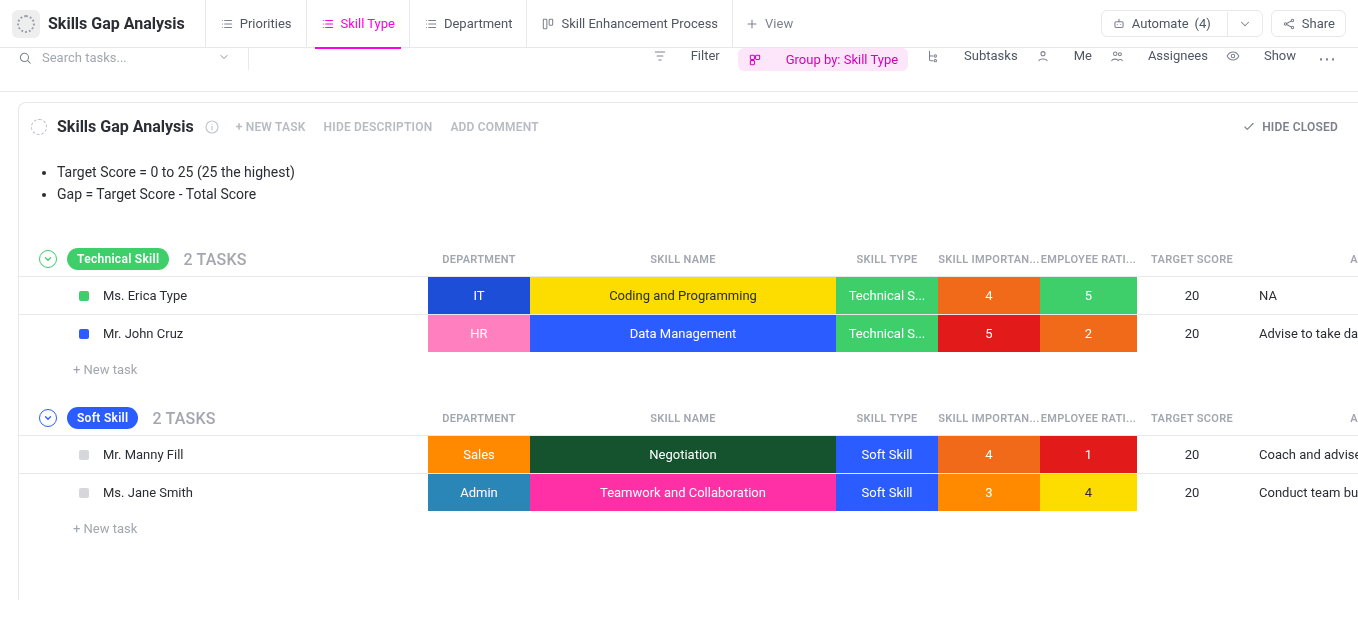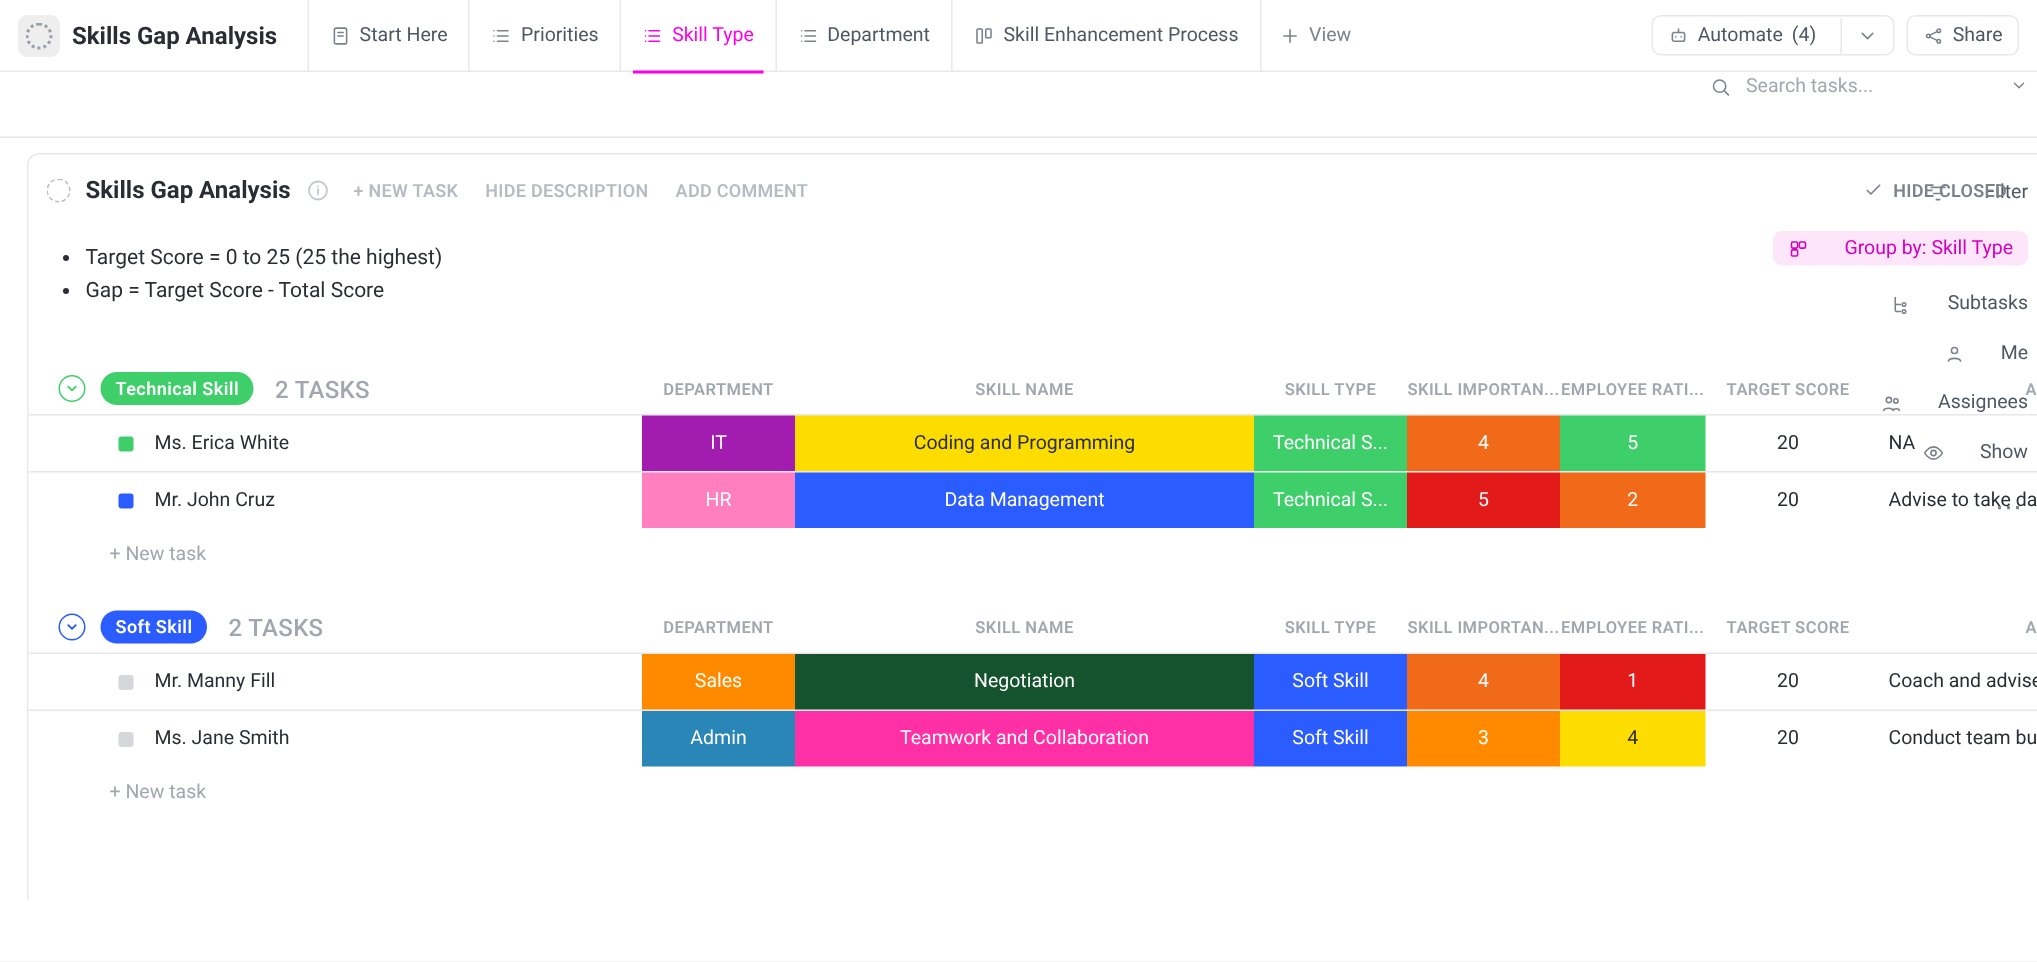--- a/index.html
+++ b/index.html
@@ -26,21 +26,21 @@
   .tab.active::after{content:"";position:absolute;left:8px;right:8px;bottom:-1px;height:2px;background:var(--pink);}
   .tab-add{display:flex;align-items:center;gap:6px;padding:16px 12px;color:var(--muted);font-size:13px;border-left:1px solid var(--border);cursor:pointer;}
   .spacer{flex:1;}
   .btn{display:inline-flex;align-items:center;gap:6px;border:1px solid var(--border);border-radius:6px;padding:5px 10px;font-size:13px;color:#4f5762;background:#fff;cursor:pointer;}
   .btn svg{width:14px;height:14px;}
   .btn.split{padding:0;}
   .btn.split .seg{padding:5px 10px;display:inline-flex;align-items:center;gap:6px;}
   .btn.split .seg+.seg{border-left:1px solid var(--border);}
 
   
-  .secondbar{display:flex;align-items:flex-end;height:44px;border-bottom:1px solid var(--border);padding:0 6px;gap:18px;flex-direction:column;}
+  .secondbar{display:flex;align-items:flex-start;height:44px;border-bottom:1px solid var(--border);padding:0 18px;gap:18px;}
   .search-wrap{display:flex;align-items:center;gap:8px;color:var(--muted2);min-width:200px;}
   .search-input{border:none;outline:none;font-size:13px;color:var(--text);flex:1;min-width:0;}
   .search-input::placeholder{color:var(--muted2);}
   .chev{color:var(--muted2);}
   .vsep{width:1px;height:22px;background:var(--border);}
   .pill{display:inline-flex;align-items:center;gap:24px;font-size:13px;color:#4f5762;cursor:pointer;}
   .pill svg{width:14px;height:14px;}
   .pill.active{background:var(--pink-bg);color:#d400bd;border-radius:6px;padding:4px 10px;}
   .more{font-size:18px;color:var(--muted);cursor:pointer;padding:0 4px;}
 
@@ -91,27 +91,20 @@
 
 <div class="topbar">
   <div class="page-icon">
     <div class="dotted-circle"></div>
   </div>
   <div class="page-title">Skills Gap Analysis</div>
 
   <div class="tabs">
     <div class="tab">
       <svg class="ic" viewBox="0 0 24 24">
-          <rect x="5" y="3" width="14" height="18" rx="2"></rect>
-          <path d="M9 8h6M9 12h6"></path>
-        </svg>
-      <span>Start Here</span>
-    </div>
-    <div class="tab">
-      <svg class="ic" viewBox="0 0 24 24">
           <path d="M8 6h12M8 12h12M8 18h12M4 6h.01M4 12h.01M4 18h.01"></path>
         </svg>
       <span>Priorities</span>
     </div>
     <div class="tab active">
       <svg class="ic" style="stroke:#ff00e5" viewBox="0 0 24 24">
           <path d="M8 6h12M8 12h12M8 18h12M4 6h.01M4 12h.01M4 18h.01"></path>
         </svg>
       <span>Skill Type</span>
     </div>
@@ -270,23 +263,23 @@
       <div class="hcell">SKILL TYPE</div>
       <div class="hcell">SKILL IMPORTAN...</div>
       <div class="hcell">EMPLOYEE RATI...</div>
       <div class="hcell">TARGET SCORE</div>
       <div class="hcell last">A</div>
     </div>
 
     <div class="row">
       <div class="cell name">
         <span class="sq" style="background:#3ecf6a"></span>
-        <span>Ms. Erica White</span>
-      </div>
-      <div class="cell" style="background:#a21caf">IT</div>
+        <span>Ms. Erica Type</span>
+      </div>
+      <div class="cell" style="background:#1d4ed8">IT</div>
       <div class="cell" style="background:#fddc00;color:#2a2e34">Coding and Programming</div>
       <div class="cell" style="background:#3ecf6a">Technical S...</div>
       <div class="cell" style="background:#f06a1a">4</div>
       <div class="cell" style="background:#3ecf6a">5</div>
       <div class="cell plain">20</div>
       <div class="cell advice">NA</div>
     </div>
 
     <div class="row">
       <div class="cell name">

